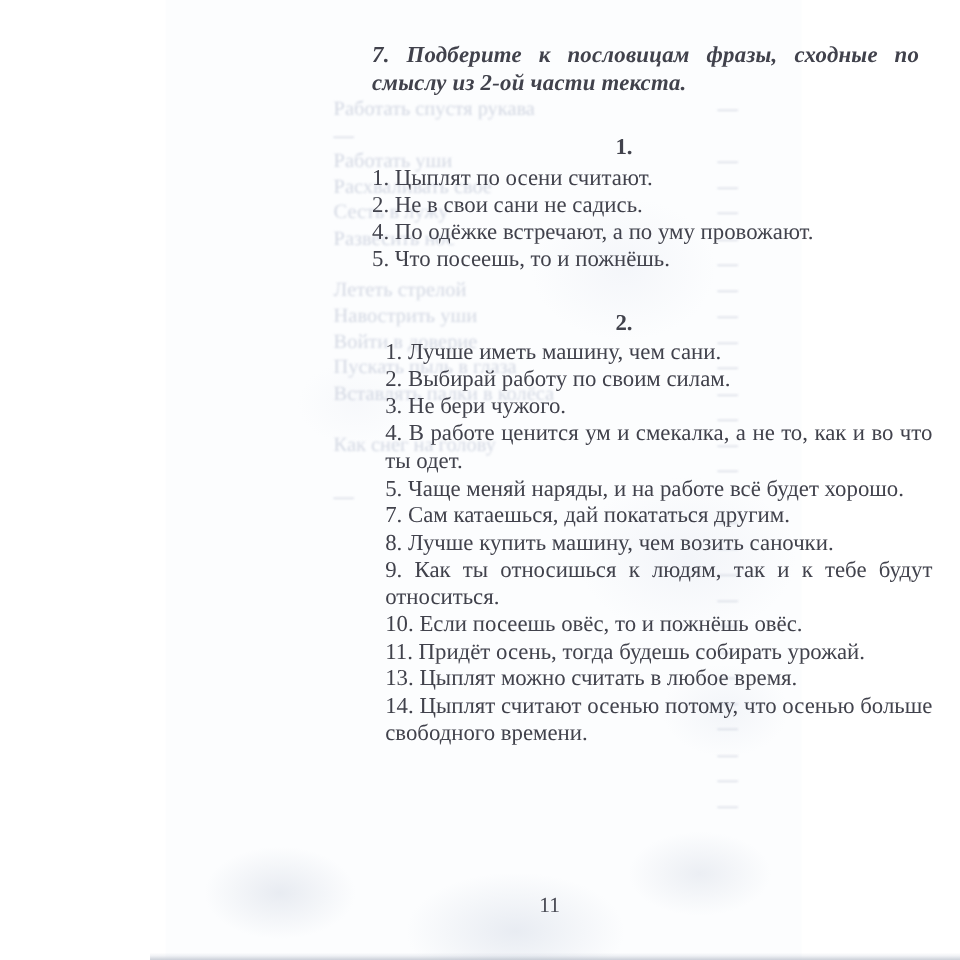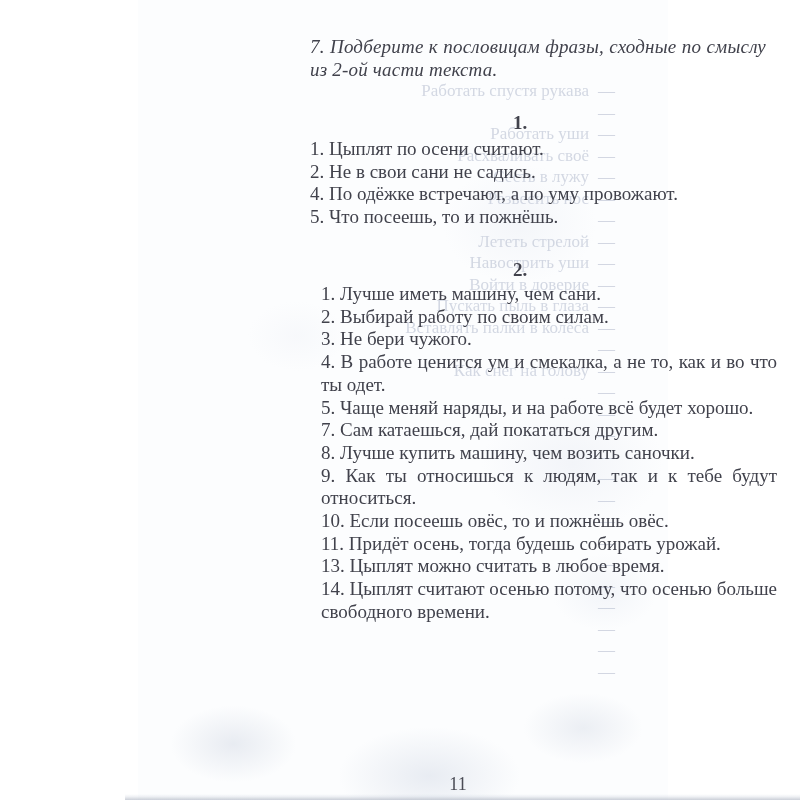--- a/index.html
+++ b/index.html
@@ -41,21 +41,21 @@
     top: 80px;
     width: 337px;
     z-index: 1;
     filter: blur(0.7px);
     opacity: 0.75;
     pointer-events: none;
   }
   .ghost-row {
     height: 21.5px;
     display: flex;
-    justify-content: flex-end;
+    justify-content: space-between;
     align-items: baseline;
     gap: 9px;
     font-size: 17px;
     line-height: 21.5px;
     color: #c6ccda;
     white-space: nowrap;
   }
   .ghost-dash { color: #bcc3d3; }
   
   .content {
@@ -67,21 +67,21 @@
     color: #41424c;
     font-size: 19px;
     line-height: 22.7px;
   }
   .title {
     position: absolute;
     top: 36px;
     left: 0;
     width: 456px;
     margin: 0;
-    font-weight: normal;
+    font-weight: bold;
     font-style: italic;
     text-align: justify;
     letter-spacing: 0.2px;
   }
   .sec-head {
     position: absolute;
     left: 0;
     width: 456px;
     margin: 0;
     font-weight: bold;
@@ -103,21 +103,20 @@
   }
   .pageno {
     position: absolute;
     left: 302px;
     top: 744px;
     width: 36px;
     text-align: center;
     font-size: 18px;
     color: #4a4b55;
     z-index: 2;
-    margin-top: 30px;
   }
   
   .bottom-edge {
     position: absolute;
     left: 125px;
     right: 0;
     bottom: 0;
     height: 6px;
     background: linear-gradient(to top, rgba(176,183,196,.65), rgba(200,206,218,.25) 60%, transparent);
     filter: blur(0.5px);

